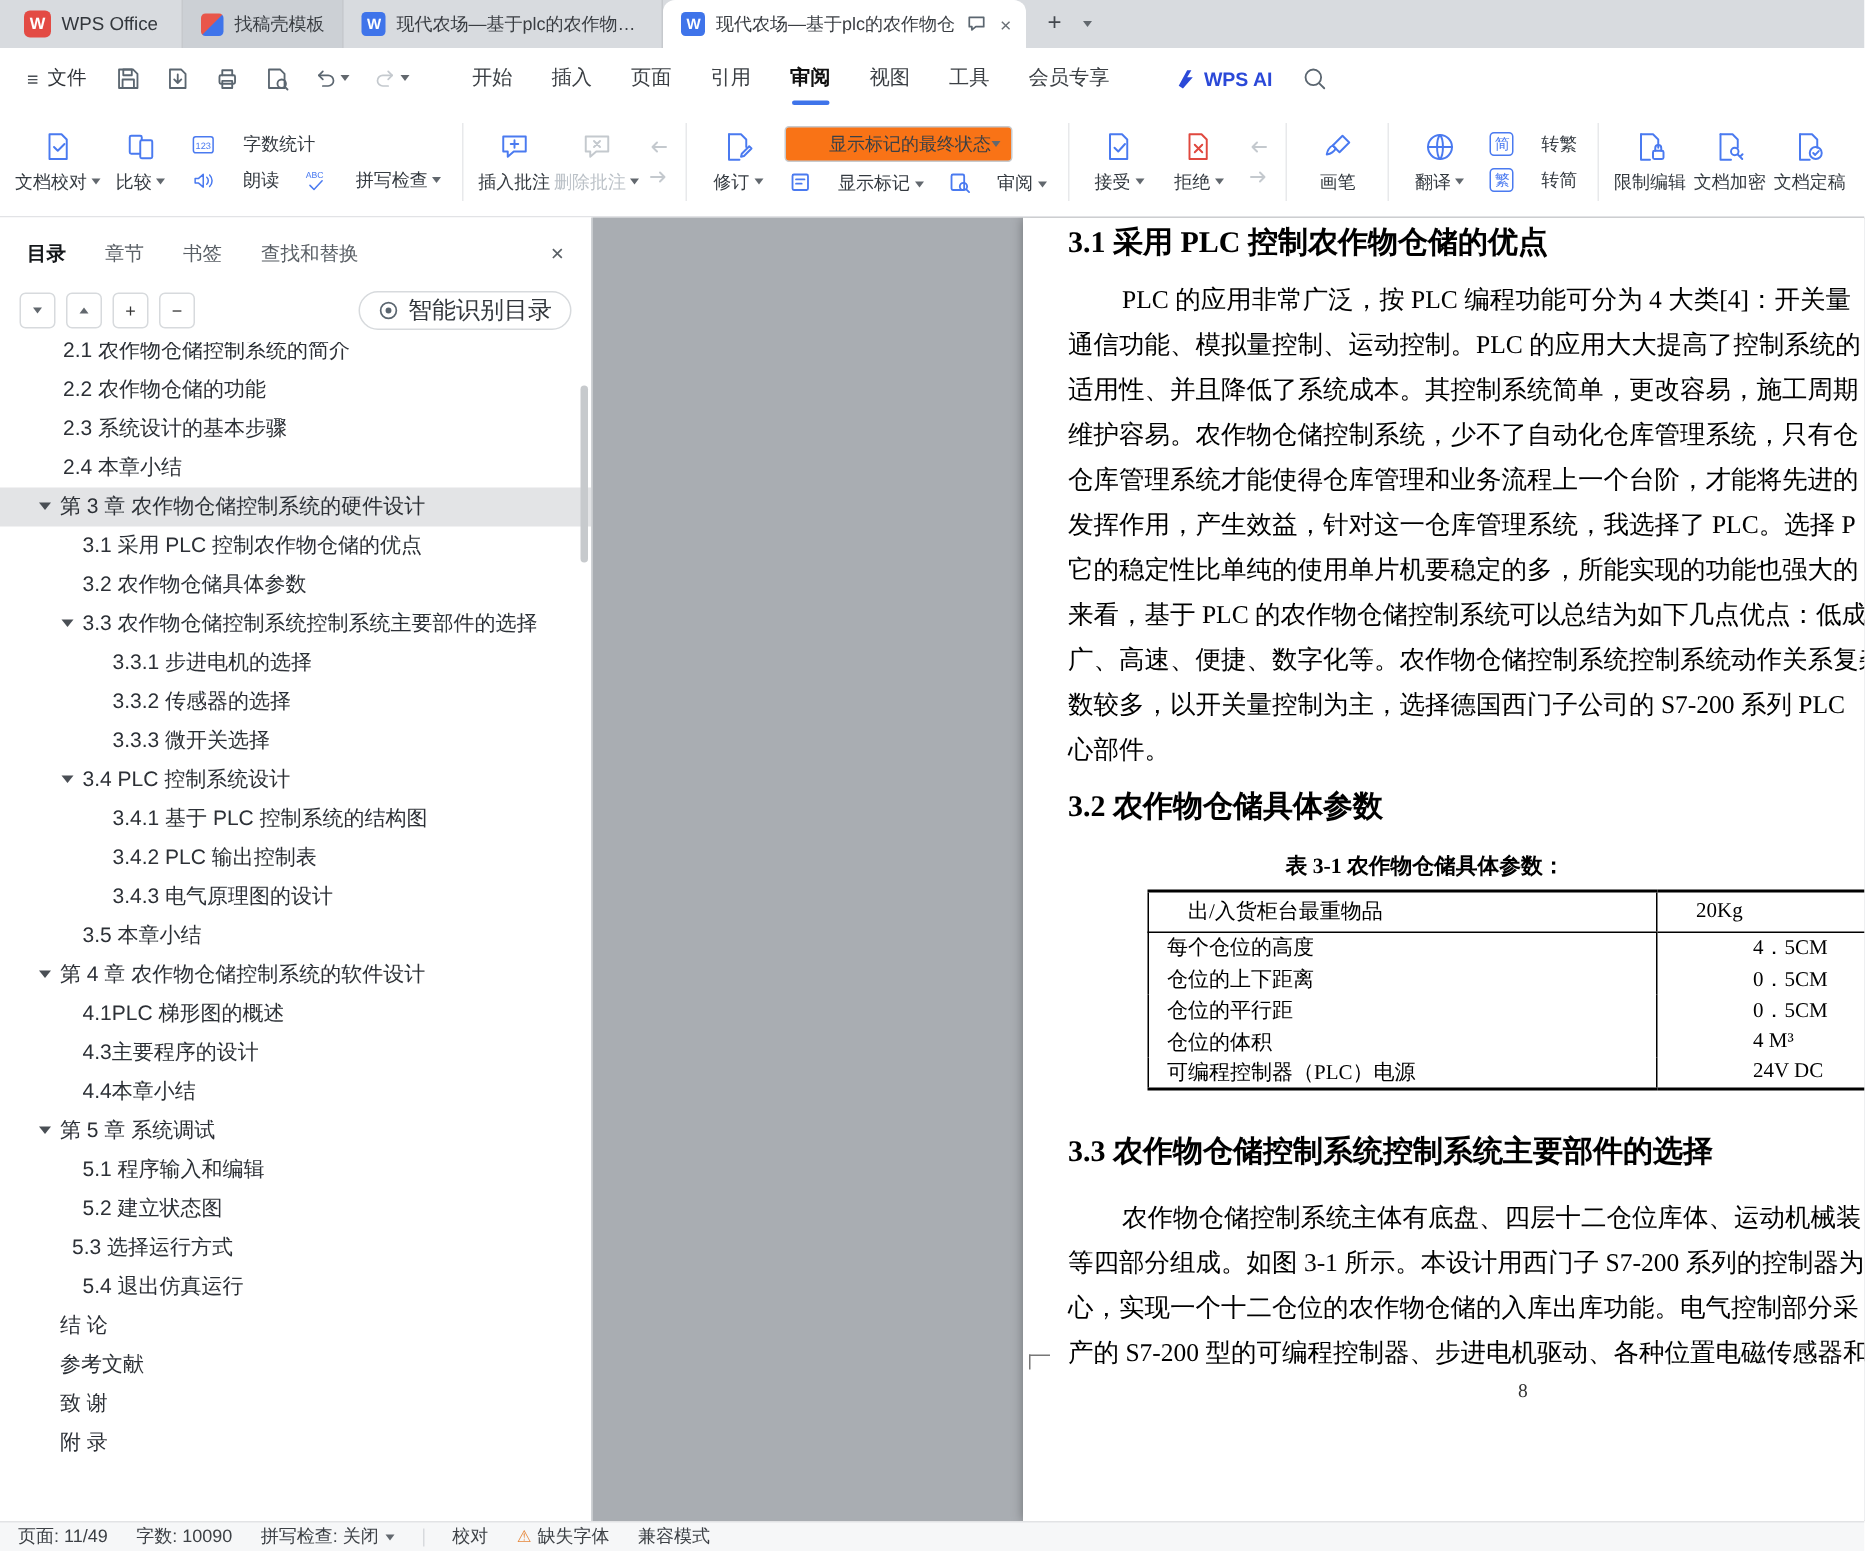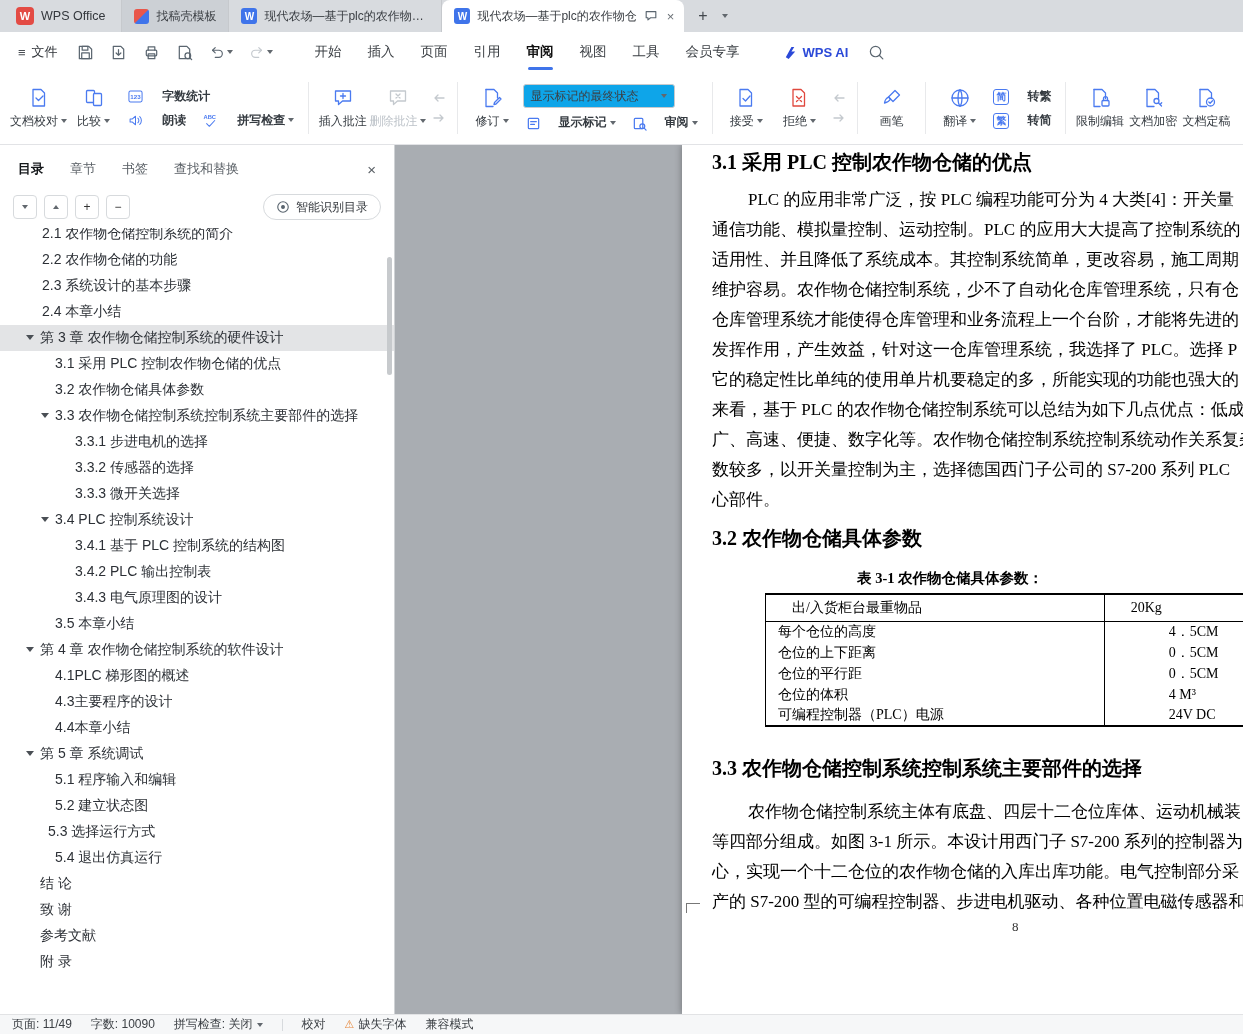--- a/index.html
+++ b/index.html
@@ -43,24 +43,24 @@
   .search-btn { margin-left:20px; display:flex; align-items:center; }
 
   
   .ribbon { height:73px; background:#fff; border-bottom:1px solid #e2e3e6; display:flex; align-items:center; padding:0 10px; }
   .rb-big { width:58px; height:62px; display:flex; flex-direction:column; align-items:center; justify-content:center;
     gap:4px; font-size:12px; color:#343a40; border-radius:4px; }
   .rb-big .lbl, .rb-small .lbl { display:flex; align-items:center; gap:3px; white-space:nowrap; }
   .rb-big.disabled, .rb-small.disabled { color:#bcc2c8; }
   .rb-stack { display:flex; flex-direction:column; justify-content:center; gap:5px; padding:0 4px; }
   .rb-row { display:flex; align-items:center; gap:10px; }
-  .rb-small { display:flex; align-items:flex-end; gap:18px; font-size:12px; color:#343a40; padding:1px 3px; white-space:nowrap;font-weight:bold; }
+  .rb-small { display:flex; align-items:flex-start; gap:18px; font-size:12px; color:#343a40; padding:1px 3px; white-space:nowrap; }
   .rb-div { width:1px; height:52px; background:#e8e9eb; margin:0 7px; flex:0 0 auto; }
-  .markup-select { width:152px; height:24px; border:1px solid #c7cacd; border-radius:3px; background:#0ea5e9;
-    display:flex; align-items:center; justify-content:space-between; padding:0 7px; font-size:12px; color:#3c4045; }
+  .markup-select { width:152px; height:24px; border:1px solid #c7cacd; border-radius:3px; background:#f97316;
+    display:flex; align-items:center; justify-content:flex-end; padding:0 7px; font-size:12px; color:#3c4045; }
   .tinycol { display:flex; flex-direction:column; gap:4px; margin-left:2px; }
   .tinybtn { width:22px; height:16px; display:flex; align-items:center; justify-content:center; }
   svg.ic { display:block; fill:none; stroke:#4a7af0; stroke-width:1.3; stroke-linecap:round; stroke-linejoin:round; }
   svg.ic.gray { stroke:#c4c9ce; }
   svg.ic.red { stroke:#e0483e; }
   svg.ic.dk { stroke:#5b6670; }
   svg.ic text { stroke:none; fill:#4a7af0; font-family:"Liberation Sans",sans-serif; }
   .hanzi-ico { width:16px; height:16px; border:1px solid #4a7af0; border-radius:3px; color:#4a7af0; font-size:10px;
     display:flex; align-items:center; justify-content:center; flex:0 0 auto; }
 
@@ -69,21 +69,21 @@
 
   
   .sidebar { width:395px; background:#fff; border-right:1px solid #cfd2d5; display:flex; flex-direction:column; position:relative; }
   .sb-header { display:flex; align-items:center; gap:26px; padding:15px 18px 9px; font-size:13px; color:#5a6066; }
   .sb-tab.active { color:#14171a; font-weight:700; }
   .sb-close { margin-left:auto; color:#5a6066; font-size:15px; }
   .sb-controls { display:flex; align-items:center; gap:7px; padding:7px 13px 8px; }
   .sb-ctl { width:24px; height:24px; border:1px solid #d7dadd; border-radius:4px; background:#fff;
     display:flex; align-items:center; justify-content:center; }
   .smart-btn { margin-left:auto; height:26px; border:1px solid #d7dadd; border-radius:13px; background:#fff;
-    display:flex; align-items:center; gap:6px; padding:0 12px; font-size:12px; color:#33373c; }
+    display:flex; align-items:center; gap:6px; padding:0 12px; font-size:16px; color:#33373c; }
   .toc-scroll { flex:1; overflow:hidden; }
   .toc-list { margin-top:-7px; }
   .toc-item { height:26px; display:flex; align-items:center; white-space:nowrap; font-size:14px; color:#2c3036; position:relative; overflow:hidden; }
   .toc-item.selected { background:#e3e4e6; }
   .toc-caret { position:absolute; top:10px; width:0; height:0;
     border-left:4px solid transparent; border-right:4px solid transparent; border-top:5px solid #4a4f55; }
   .sb-scrollbar { position:absolute; right:2px; top:112px; width:5px; height:118px; border-radius:3px; background:#c7cacd; }
 
   
   .docarea { flex:1; background:#a9adb2; position:relative; overflow:hidden; }
@@ -546,24 +546,24 @@
           <div class="toc-item">
             <span style="margin-left: 48px;">5.3 选择运行方式</span>
           </div>
           <div class="toc-item">
             <span style="margin-left: 55px;">5.4 退出仿真运行</span>
           </div>
           <div class="toc-item">
             <span style="margin-left: 40px;">结 论</span>
           </div>
           <div class="toc-item">
+            <span style="margin-left: 40px;">参考文献</span>
+          </div>
+          <div class="toc-item">
             <span style="margin-left: 40px;">致 谢</span>
-          </div>
-          <div class="toc-item">
-            <span style="margin-left: 40px;">参考文献</span>
           </div>
           <div class="toc-item">
             <span style="margin-left: 40px;">附 录</span>
           </div>
         </div>
     </div>
     <div class="sb-scrollbar"></div>
   </div>
 
   <div class="docarea">

